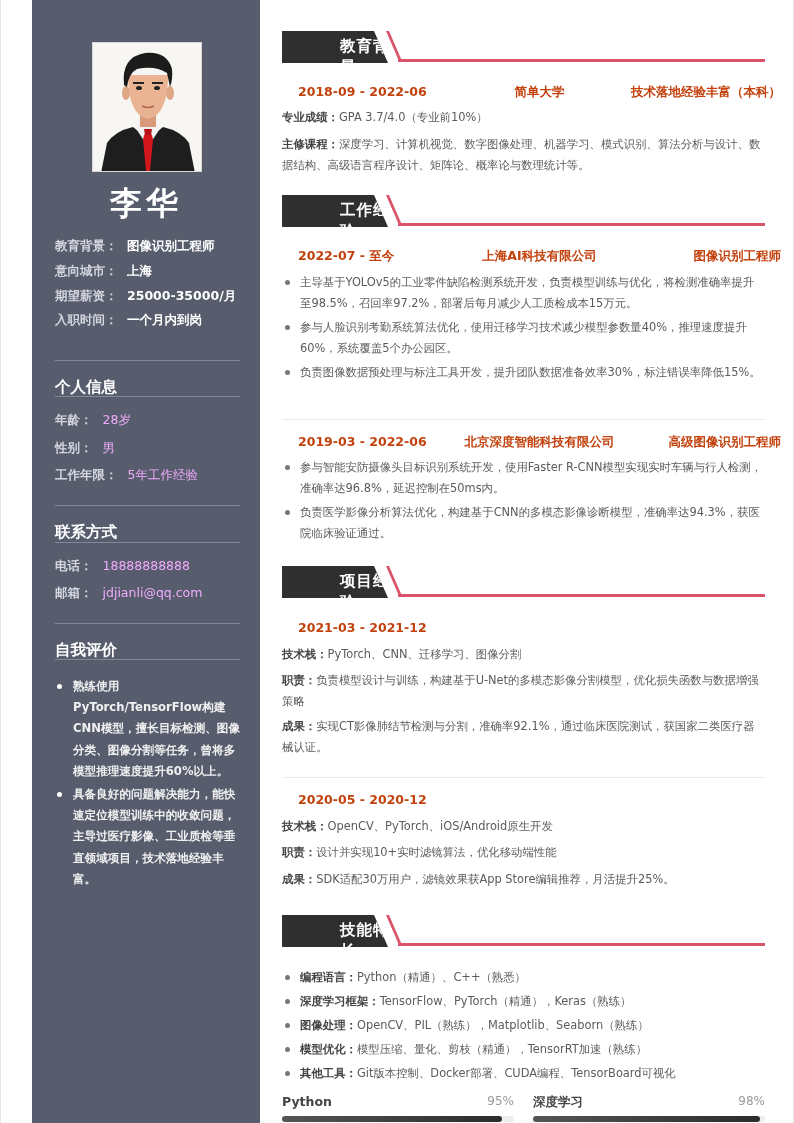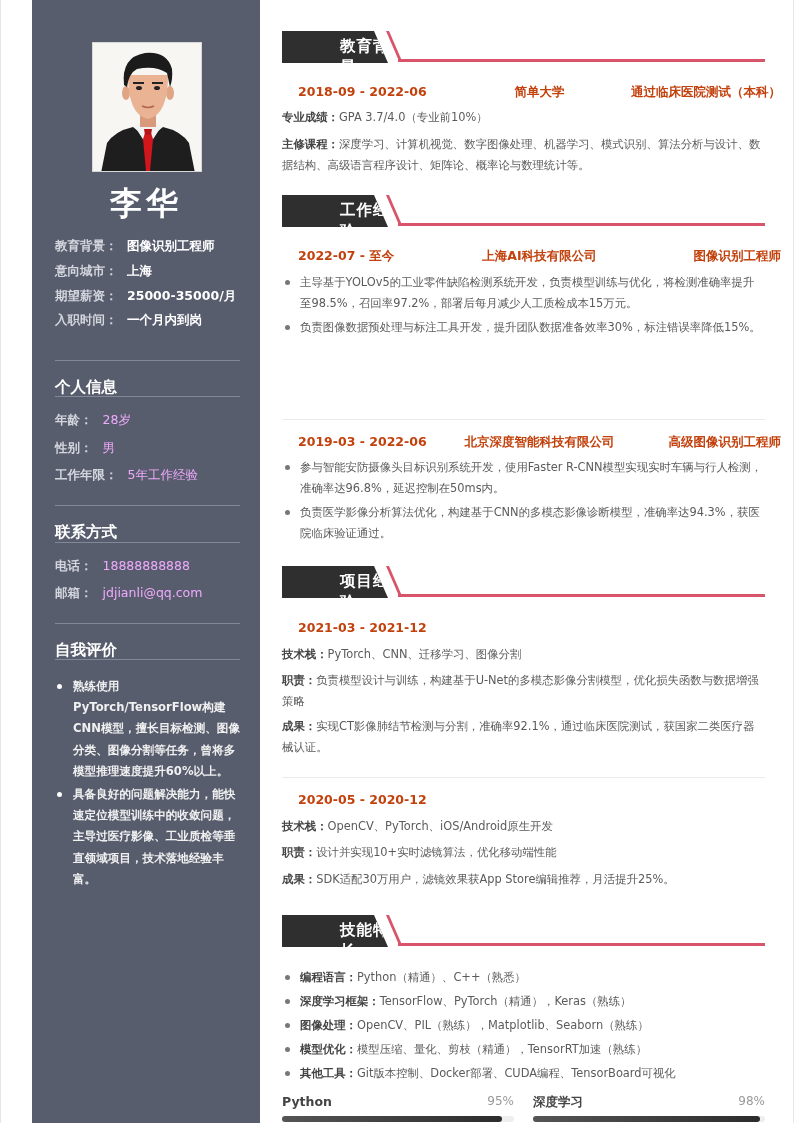--- a/index.html
+++ b/index.html
@@ -135,21 +135,21 @@
           <span>教育背景</span>
         </div>
       <svg class="slash" viewBox="0 0 16 32">
           <polygon points="0,0 3,0 16,30 13,30" fill="#d9546a"></polygon>
         </svg>
       <div class="line"></div>
     </div>
     <div class="row3" style="top:84px">
       <span class="c1">2018-09 - 2022-06</span>
       <span class="c2">简单大学</span>
-      <span class="c3">通过临床医院测试（本科）</span>
+      <span class="c3">技术落地经验丰富（本科）</span>
     </div>
     <div class="line-txt" style="top:107px">
       <b>专业成绩：</b><span>GPA 3.7/4.0（专业前10%）</span>
     </div>
     <div class="line-txt" style="top:134px">
       <b>主修课程：</b><span>深度学习、计算机视觉、数字图像处理、机器学习、模式识别、算法分析与设计、数据结构、高级语言程序设计、矩阵论、概率论与数理统计等。</span>
     </div>
 
     <div class="sec-head" style="top:195px">
       <div class="tab">
@@ -160,20 +160,21 @@
         </svg>
       <div class="line"></div>
     </div>
     <div class="row3" style="top:248px">
       <span class="c1">2022-07 - 至今</span>
       <span class="c2">上海AI科技有限公司</span>
       <span class="c3">图像识别工程师</span>
     </div>
     <ul class="bul" style="top:272px">
       <li>主导基于YOLOv5的工业零件缺陷检测系统开发，负责模型训练与优化，将检测准确率提升至98.5%，召回率97.2%，部署后每月减少人工质检成本15万元。</li>
+      <li>参与人脸识别考勤系统算法优化，使用迁移学习技术减少模型参数量40%，推理速度提升60%，系统覆盖5个办公园区。</li>
       <li>负责图像数据预处理与标注工具开发，提升团队数据准备效率30%，标注错误率降低15%。</li>
     </ul>
     <div class="divider" style="top:419px"></div>
     <div class="row3" style="top:434px">
       <span class="c1">2019-03 - 2022-06</span>
       <span class="c2">北京深度智能科技有限公司</span>
       <span class="c3">高级图像识别工程师</span>
     </div>
     <ul class="bul" style="top:457px">
       <li>参与智能安防摄像头目标识别系统开发，使用Faster R-CNN模型实现实时车辆与行人检测，准确率达96.8%，延迟控制在50ms内。</li>

